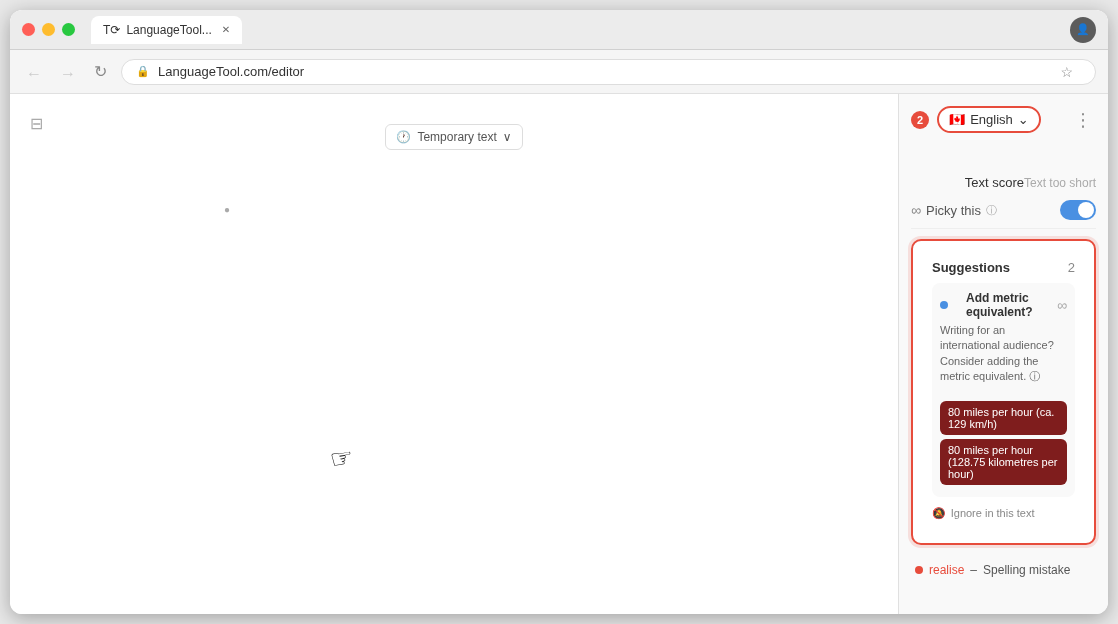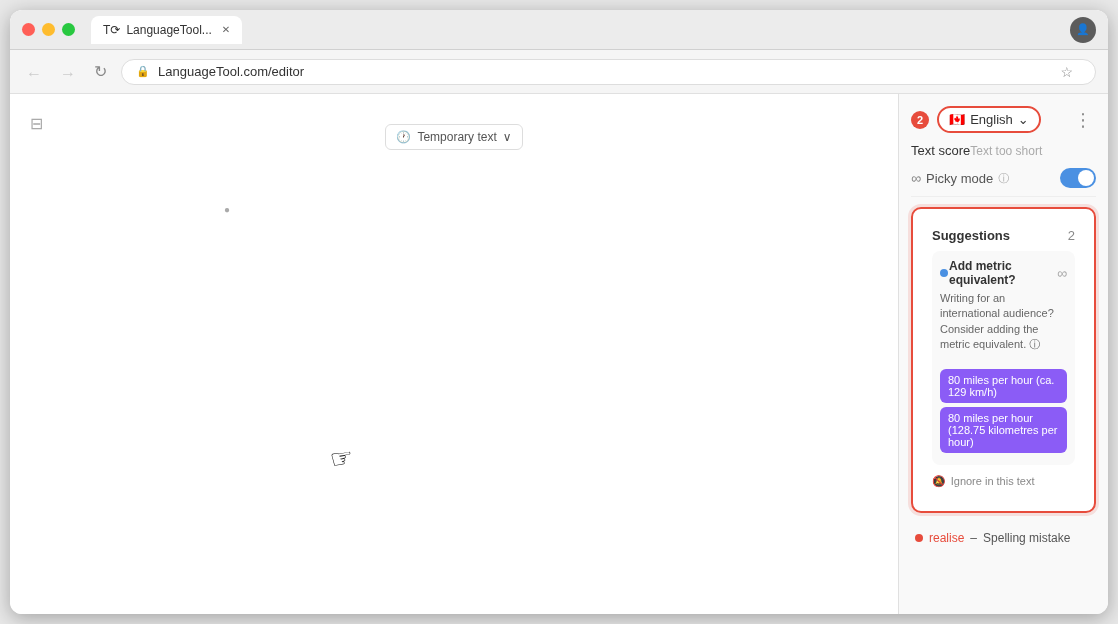--- a/index.html
+++ b/index.html
@@ -218,22 +218,23 @@
       border: none;
       color: #888;
       font-size: 18px;
       cursor: pointer;
       padding: 0 4px;
     }
 
     .text-score-row {
       display: flex;
       align-items: center;
-      justify-content: flex-start;
-      font-size: 13px;
+      justify-content: flex-end;
+      font-size: 13px;
+      margin-top: 32px;
     }
     .text-score-label { color: #333; font-weight: 500; }
     .text-too-short { color: #aaa; font-size: 12px; }
 
     .picky-row {
       display: flex;
       align-items: center;
       justify-content: space-between;
       font-size: 13px;
       padding-bottom: 8px;
@@ -295,36 +296,36 @@
     .suggestion-card-header {
       display: flex;
       align-items: center;
       justify-content: space-between;
       margin-bottom: 4px;
     }
 
     .suggestion-title-row {
       display: flex;
       align-items: center;
-      gap: 1px;
+      gap: 18px;
     }
 
     .dot-blue { width: 8px; height: 8px; background: #4a90e2; border-radius: 50%; flex-shrink: 0; }
     .suggestion-card-title { font-size: 12px; font-weight: 600; color: #333; }
     .suggestion-card-more { color: #aaa; font-size: 14px; cursor: pointer; }
 
     .suggestion-desc {
       font-size: 11px;
       color: #666;
       margin-bottom: 16px;
       line-height: 1.4;
     }
 
     .fix-btn {
-      background: #8b5cf6;
+      background: #7f1d1d;
       color: #fff;
       border: none;
       border-radius: 6px;
       padding: 5px 8px;
       font-size: 11px;
       cursor: pointer;
       display: block;
       width: 100%;
       text-align: left;
       margin-bottom: 4px;
@@ -422,21 +423,21 @@
       </div>
 
       <div class="text-score-row">
         <span class="text-score-label">Text score</span>
         <span class="text-too-short">Text too short</span>
       </div>
 
       <div class="picky-row">
         <div class="picky-left">
           <span class="infinity-icon">∞</span>
-          <span>Picky mode</span>
+          <span>Picky this</span>
           <span class="info-icon">ⓘ</span>
         </div>
         <div class="toggle"></div>
       </div>
 
       <div class="suggestions-box">
         <div class="suggestions-header">
           <span class="suggestions-title">Suggestions</span>
           <span class="suggestions-count">2</span>
         </div>

